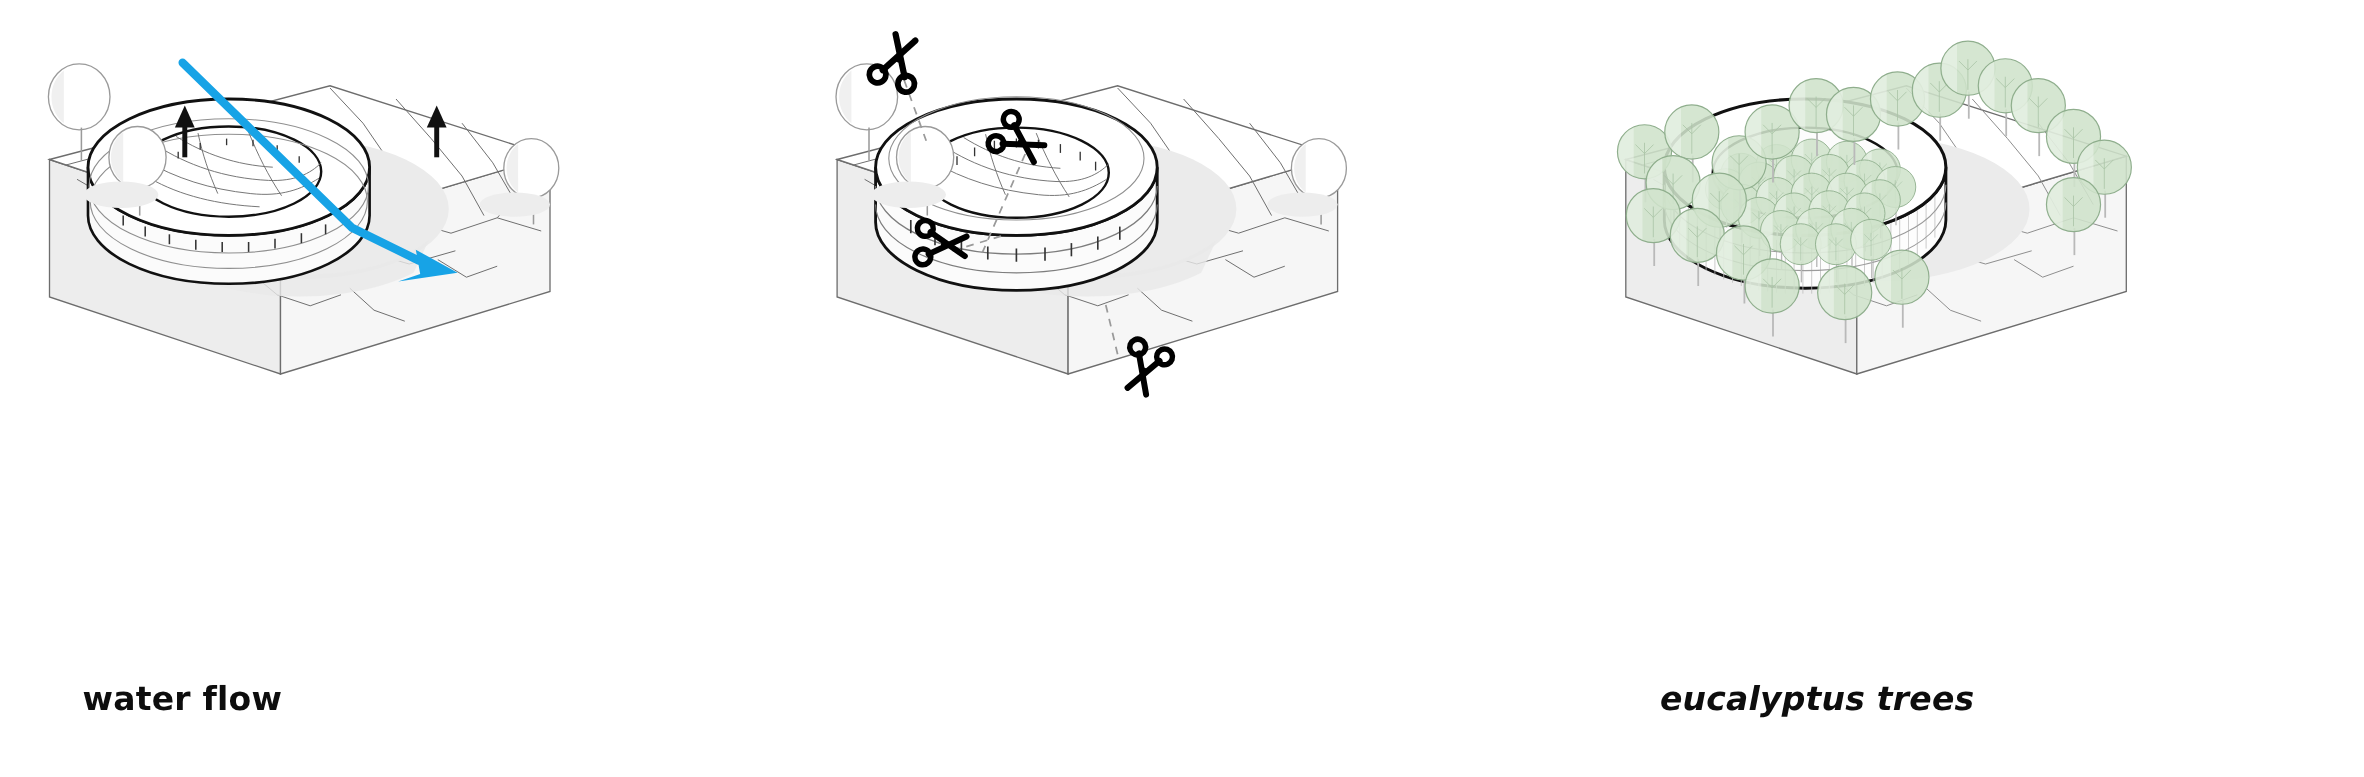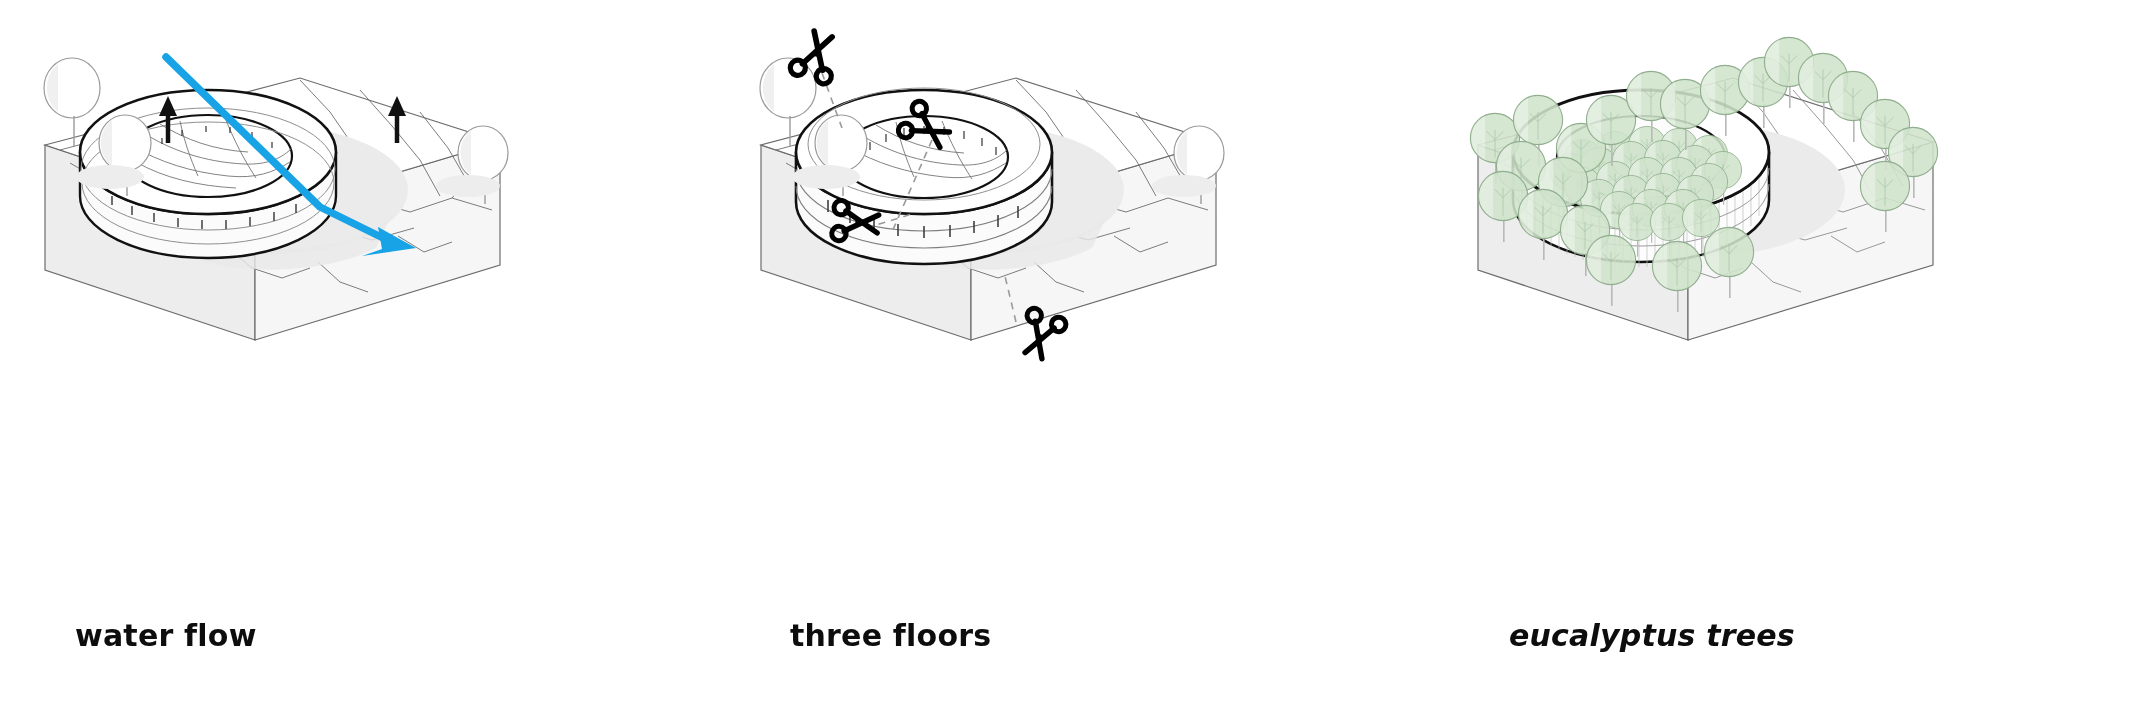--- a/index.html
+++ b/index.html
@@ -294,21 +294,20 @@
         </g>
         <g transform="translate(140,222) rotate(95) scale(1.0)">
           <use href="#scissors-glyph"></use>
         </g>
         <g transform="translate(325,335) rotate(200) scale(1.0)">
           <use href="#scissors-glyph"></use>
         </g>
 
       </g>
     </svg>
-    <div class="panel-caption" id="caption-2">three floors</div>
   </div>
 
   <div class="panel" id="panel-3">
     <svg class="panel-canvas" viewBox="0 0 716 600">
       <defs>
         <clipPath id="p3clip">
             <rect x="0" y="0" width="716" height="600"></rect>
           </clipPath>
         <g id="green-tree">
           <line x1="1" y1="26" x2="1" y2="56" stroke="#b9b9b9" stroke-width="2"></line>

